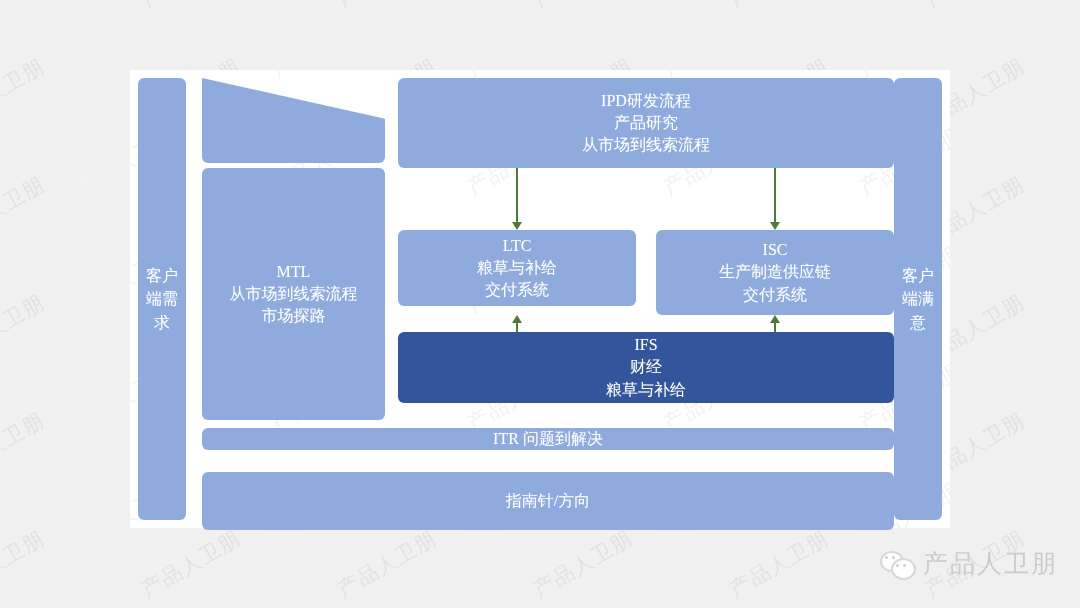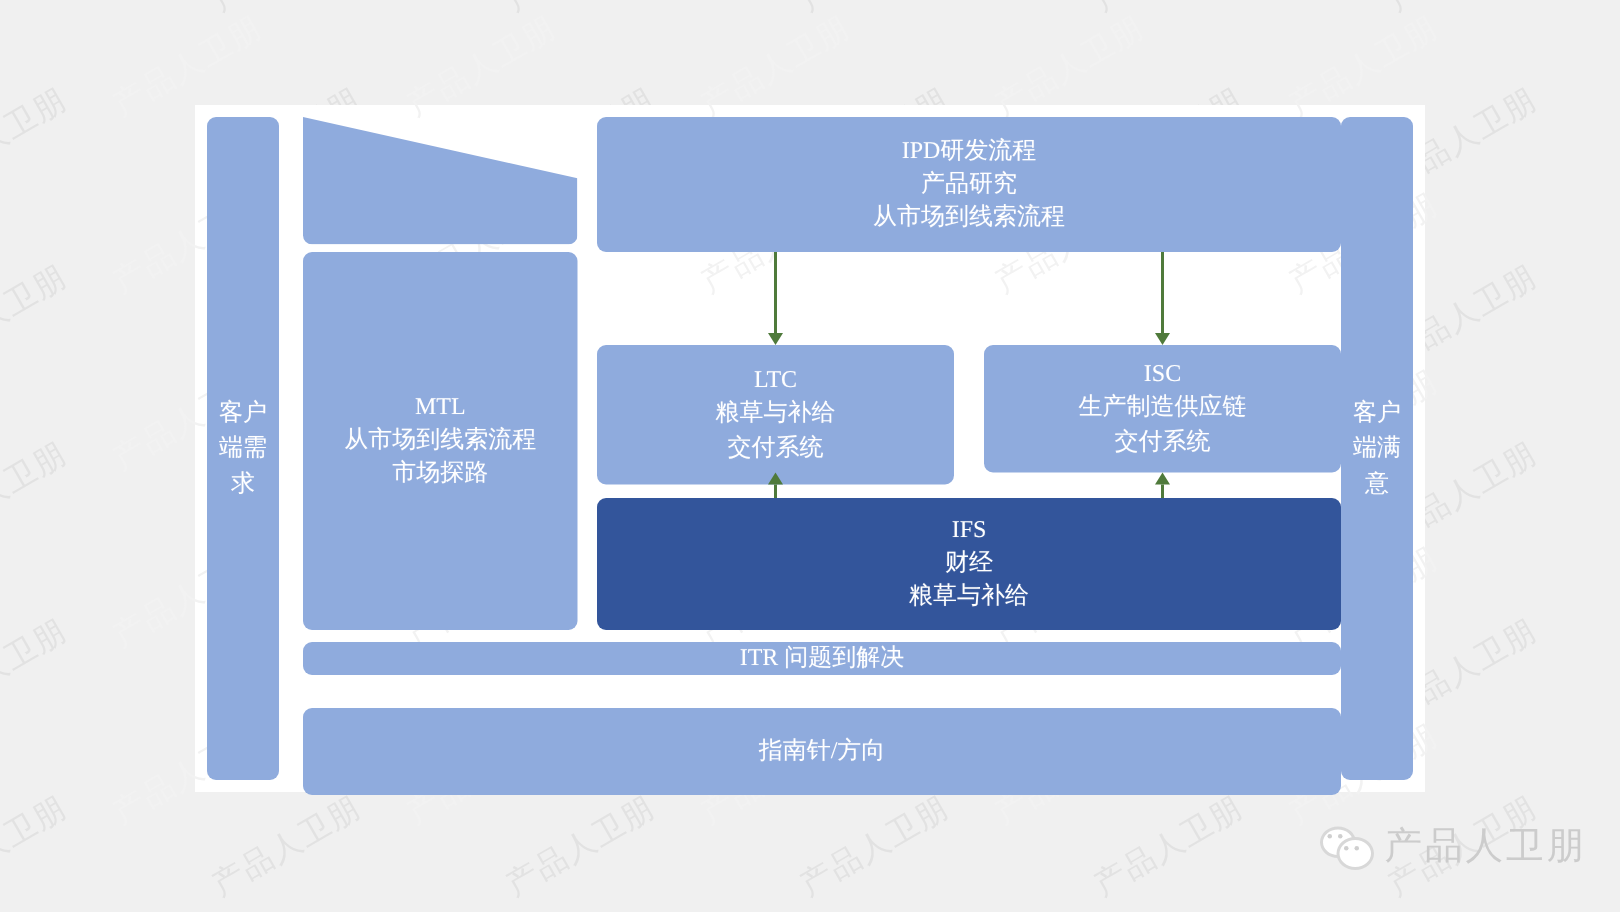--- a/index.html
+++ b/index.html
@@ -106,23 +106,23 @@
     text-align: center;
     padding-bottom: 6px;
     width: 100%;
   }
 
   
   #mtl { left: 72px; top: 98px; width: 183px; height: 252px; }
 
   
   #ipd-prod { left: 268px; top: 8px;   width: 496px; height: 90px; }
-  #ltc      { left: 268px; top: 160px; width: 238px; height: 93px; }
+  #ltc      { left: 268px; top: 160px; width: 238px; height: 76px; }
   #isc      { left: 526px; top: 160px; width: 238px; height: 85px; }
-  #ifs      { left: 268px; top: 262px; width: 496px; height: 88px; align-items: center; }
+  #ifs      { left: 268px; top: 262px; width: 496px; height: 71px; align-items: center; }
 
   
   #itr  { left: 72px; top: 358px; width: 692px; height: 22px; }
   #dste { left: 72px; top: 402px; width: 692px; height: 58px; }
 
   
   .arrow {
     position: absolute;
     z-index: 4;
     width: 12px;

